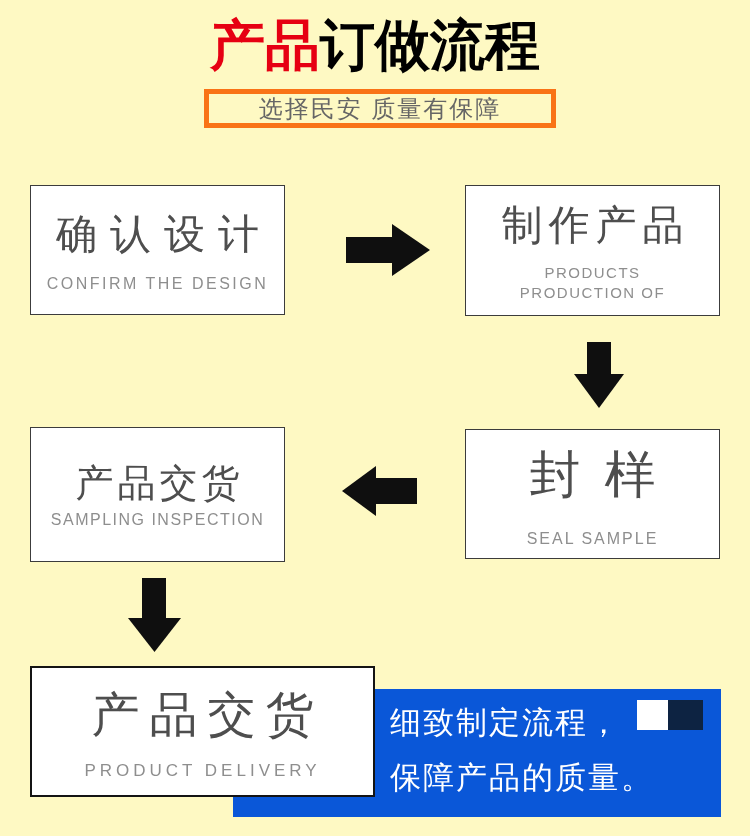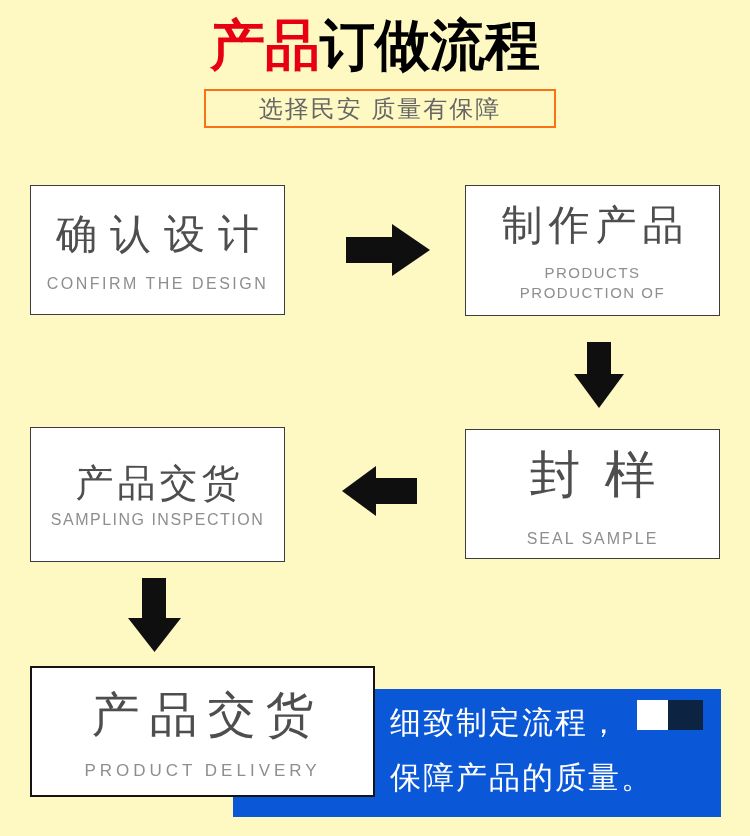--- a/index.html
+++ b/index.html
@@ -12,21 +12,21 @@
   }
   *{margin:0;padding:0;box-sizing:border-box;}
   body{background:#ffffff;font-family:"Liberation Sans","DejaVu Sans",sans-serif;}
   .canvas{position:relative;width:750px;height:836px;background:#fef9c3;overflow:hidden;}
 
   
   .title{position:absolute;left:0;top:12px;width:750px;text-align:center;
          font-size:55px;line-height:66px;font-weight:bold;color:#000;}
   .title .hl{color:var(--accent-red);}
   .subtitle-box{position:absolute;left:204px;top:89px;width:352px;height:39px;
-         border:2px solid #f97316;display:flex;align-items:center;justify-content:center;}
+         border:5px solid #f97316;display:flex;align-items:center;justify-content:center;}
   .subtitle-box span{font-size:24px;color:#666;letter-spacing:2px;}
 
   
   .box{position:absolute;background:#fff;border:1px solid #3c3c3c;
        display:flex;flex-direction:column;align-items:center;justify-content:center;}
   .zh{color:var(--zh-gray);white-space:nowrap;font-family:Liberation Serif, serif;}
   .en{color:var(--en-gray);white-space:nowrap;text-align:center;}
 
   .box1{left:30px;top:185px;width:255px;height:130px;}
   .box1 .zh{font-size:41px;letter-spacing:13px;text-indent:13px;}

